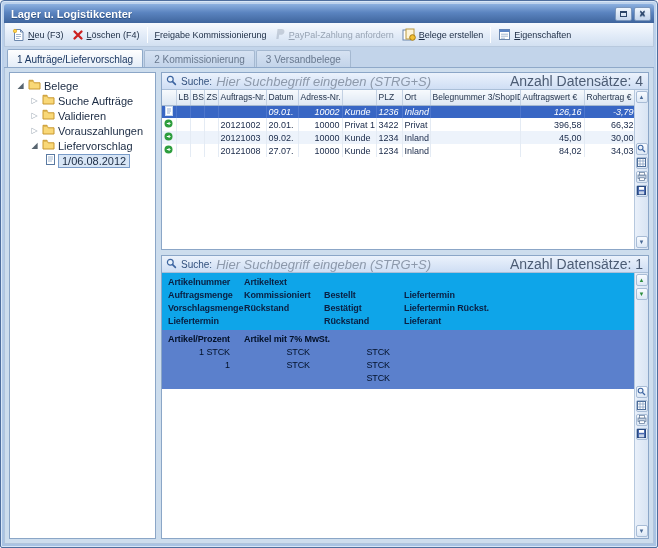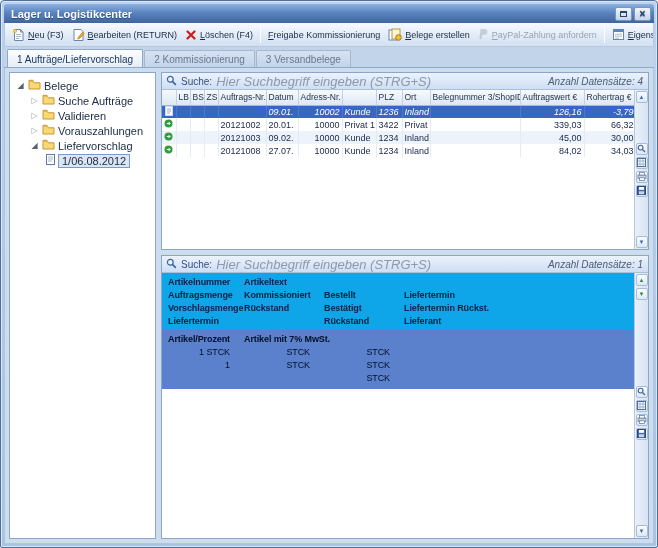--- a/index.html
+++ b/index.html
@@ -84,21 +84,21 @@
 
   
   .searchbar {
     height: 17px; flex: none; display: flex; align-items: center;
     background: linear-gradient(#ebf2fc, #cfdef4); border-bottom: 1px solid #aabfd8;
     padding: 0 5px 0 4px; gap: 4px; font-size: 10px;
   }
   .search-label { color: #33517e; flex: none; }
   .search-input { flex: 1; min-width: 0; border: none; background: transparent; font-family: "Liberation Sans", sans-serif; font-size: 13px; color: #30405a; outline: none; }
   .search-input::placeholder { color: #8d99ab; font-style: italic; }
-  .count-label { color: #4c5c74; font-size: 10px; flex: none; font-style: italic; }
+  .count-label { color: #4c5c74; font-size: 14px; flex: none; }
 
   .panel-body { flex: 1; min-height: 0; display: flex; }
   .panel-main { flex: 1; min-width: 0; overflow: hidden; background: #fff; }
 
   
   .rail { width: 14px; flex: none; background: linear-gradient(90deg, #e9f0fa, #d8e4f3); border-left: 1px solid #b6c8de; display: flex; flex-direction: column; align-items: center; padding: 1px 0; gap: 2px; }
   .rail-btn {
     width: 12px; height: 12px; flex: none; display: flex; align-items: center; justify-content: center;
     font-size: 6px; line-height: 6px; color: #4a6a96;
     background: linear-gradient(#f8fbff, #dde8f5); border: 1px solid #a8bcd6; border-radius: 2px; cursor: default;
@@ -157,56 +157,47 @@
             <path d="M2.5 1.5h6L11 4v8.5H2.5z" fill="#fff" stroke="#6a86ac"></path>
             <path d="M8.5 1.5V4H11" fill="none" stroke="#6a86ac"></path>
             <path d="M4 6.5h5M4 8.5h5M4 10.5h3.5" stroke="#9ab0cc" stroke-width="0.9"></path>
             <circle cx="3" cy="3" r="1.7" fill="#ffd24a" stroke="#d8a010" stroke-width=".6"></circle>
           </svg>
         </span>
       <span><u>N</u>eu (F3)</span>
     </div>
     <div class="tb-btn">
       <span>
-          <svg width="13" height="14" viewBox="0 0 13 14">
-            <path d="M2 1.5h7l2 2v9H2z" fill="#fff" stroke="#6a86ac"></path>
-            <path d="M10.8 4.2 6.6 8.8l-.9 2.3 2.2-.9 4.2-4.6z" fill="#f0a830" stroke="#b87818" stroke-width=".7"></path>
-          </svg>
-        </span>
-      <span><u>B</u>earbeiten (RETURN)</span>
-    </div>
-    <div class="tb-btn">
-      <span>
           <svg width="12" height="12" viewBox="0 0 12 12">
             <path d="M2.5 2.5 9.5 9.5M9.5 2.5 2.5 9.5" stroke="#cc2020" stroke-width="2.3" stroke-linecap="round"></path>
           </svg>
         </span>
       <span><u>L</u>öschen (F4)</span>
     </div>
     <div class="tb-sep"></div>
     <div class="tb-btn">
       <span><u>F</u>reigabe Kommissionierung</span>
+    </div>
+    <div class="tb-btn disabled">
+      <span>
+          <svg width="11" height="13" viewBox="0 0 11 13">
+            <path d="M2.5 1h4.2c2 0 3 1.1 2.7 2.9-.3 1.8-1.6 2.9-3.6 2.9H4.2L3.5 11H1.3z" fill="#9aa6b6"></path>
+          </svg>
+        </span>
+      <span><u>P</u>ayPal-Zahlung anfordern</span>
     </div>
     <div class="tb-btn">
       <span>
           <svg width="14" height="13" viewBox="0 0 14 13">
             <rect x="1" y="2" width="8" height="10" fill="#fff" stroke="#6a86ac"></rect>
             <rect x="4" y="1" width="8" height="10" fill="#fdf4d8" stroke="#b89840"></rect>
             <circle cx="10.5" cy="9.5" r="2.8" fill="#f3c033" stroke="#a87c14"></circle>
           </svg>
         </span>
       <span><u>B</u>elege erstellen</span>
-    </div>
-    <div class="tb-btn disabled">
-      <span>
-          <svg width="11" height="13" viewBox="0 0 11 13">
-            <path d="M2.5 1h4.2c2 0 3 1.1 2.7 2.9-.3 1.8-1.6 2.9-3.6 2.9H4.2L3.5 11H1.3z" fill="#9aa6b6"></path>
-          </svg>
-        </span>
-      <span><u>P</u>ayPal-Zahlung anfordern</span>
     </div>
     <div class="tb-sep"></div>
     <div class="tb-btn">
       <span>
           <svg width="13" height="13" viewBox="0 0 13 13">
             <rect x="1.5" y="1.5" width="10" height="10" fill="#fff" stroke="#6a86ac"></rect>
             <rect x="1.5" y="1.5" width="10" height="2.5" fill="#5b84c4"></rect>
             <path d="M3 6.2h7M3 8.2h7M3 10.2h4" stroke="#9ab0cc" stroke-width=".9"></path>
           </svg>
         </span>
@@ -347,21 +338,21 @@
                   <td></td>
                     <td></td>
                     <td></td>
                   <td>20121002</td>
                   <td>20.01.</td>
                   <td class="num">10000</td>
                   <td>Privat 1</td>
                   <td>3422</td>
                   <td>Privat</td>
                   <td></td>
-                  <td class="num">339,03</td>
+                  <td class="num">396,58</td>
                   <td class="num">66,32</td>
                 </tr>
                 <tr class="alt">
                   <td class="icon-cell"><span><svg width="9" height="9" viewBox="0 0 9 9">
                           <circle cx="4.5" cy="4.5" r="4" fill="#2e9e3e"></circle>
                           <path d="M2.8 4.5h3M4.6 3l1.5 1.5-1.5 1.5" stroke="#fff" stroke-width="1" fill="none"></path>
                         </svg></span></td>
                   <td></td>
                     <td></td>
                     <td></td>

